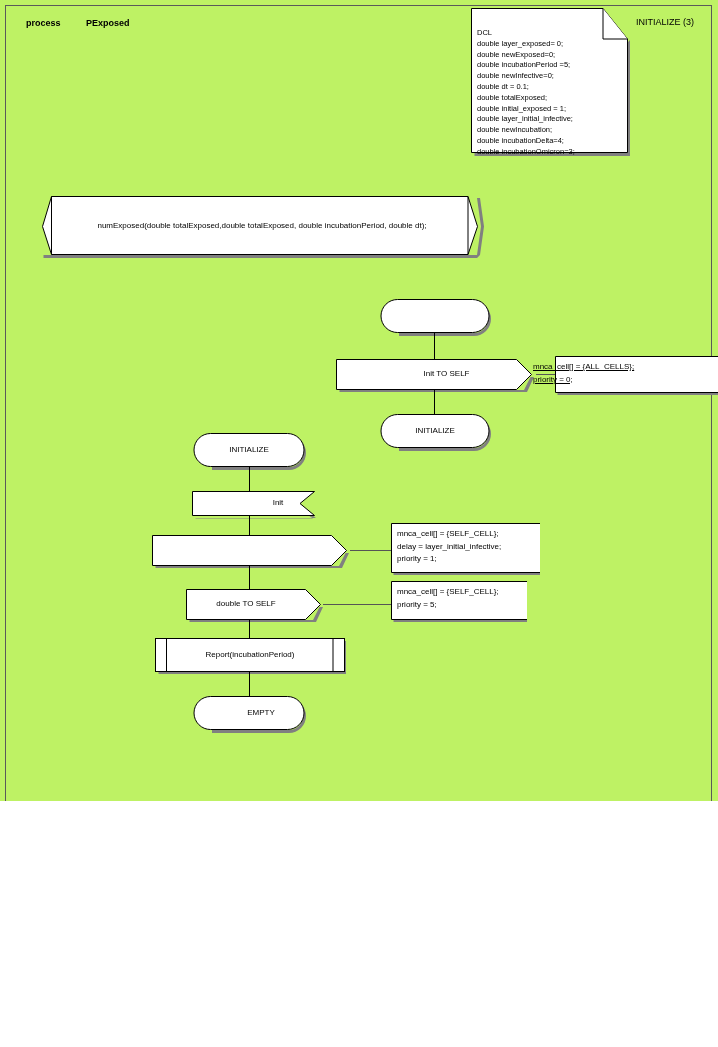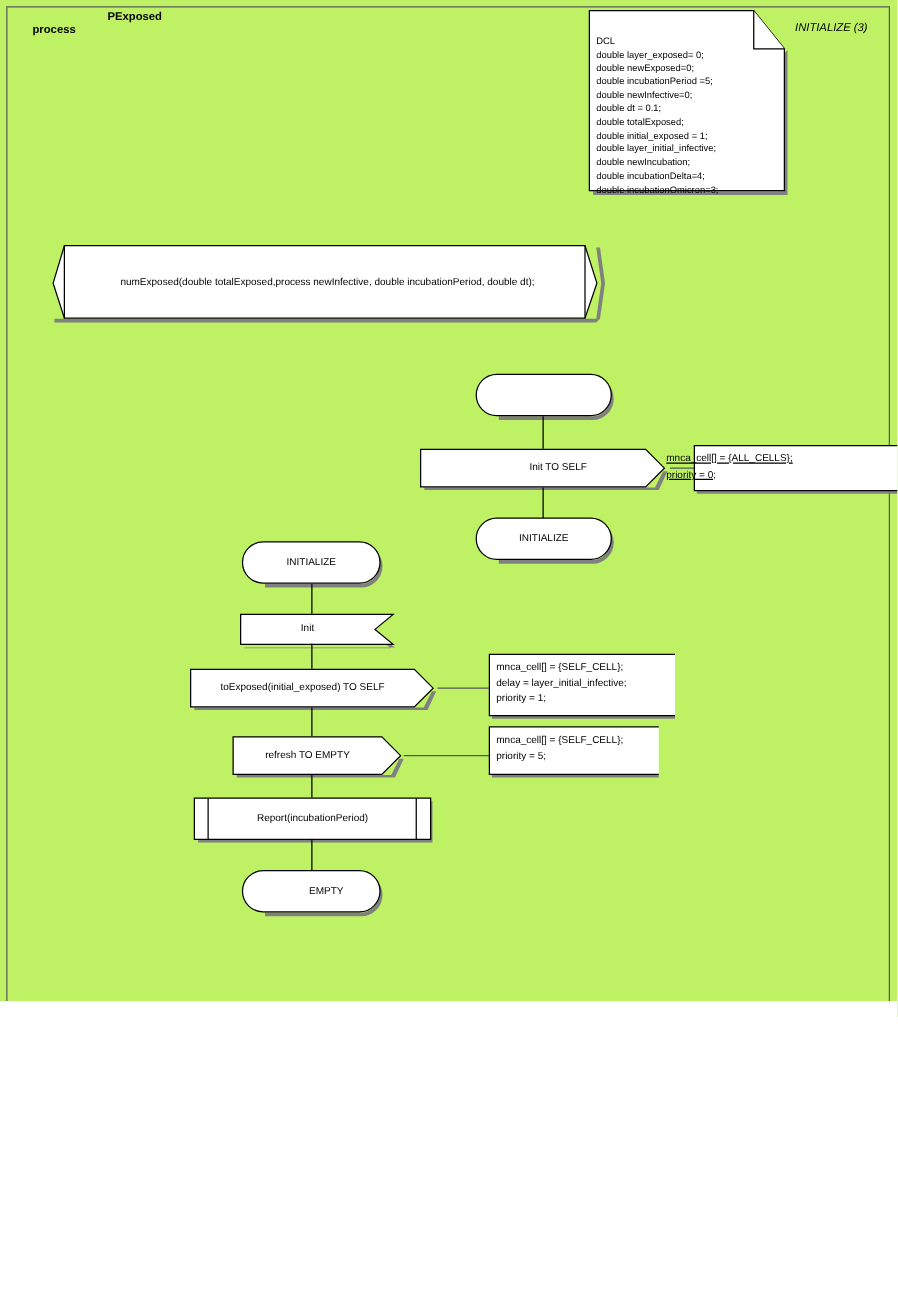--- a/index.html
+++ b/index.html
@@ -29,29 +29,28 @@
   }
   
   .hdr {
     position: absolute;
     font-size: 9px;
     font-weight: bold;
     color: #000;
     white-space: nowrap;
   }
   .hdr-process { left: 26px; top: 18px; }
-  .hdr-name    { left: 86px; top: 8px; }
+  .hdr-name    { left: 86px; top: 18px; }
   .hdr-init {
     position: absolute;
     left: 636px;
     top: 17px;
     font-size: 9px;
     color: #000;
     white-space: nowrap;
-    font-style: italic;
   }
   
   .shape {
     position: absolute;
   }
   .shape svg { display: block; overflow: visible; }
   .shape svg .outline {
     fill: #ffffff;
     stroke: #000000;
     stroke-width: 1;
@@ -136,21 +135,21 @@
 double incubationOmicron=3;</div>
 
   <div class="shape" style="left:40px; top:196px;">
     <svg width="444" height="62" viewBox="0 0 444 62">
       <path class="shadow" d="M3.5,59 L437,59 L441,30.5 L437,2 L440,2 L444,30.5 L440,59 L437,62 L3.5,62 Z"></path>
       <path class="outline" d="M11.5,0.5 L428,0.5 L437.5,30.5 L428,58.5 L11.5,58.5 L2.5,30.5 Z"></path>
       <line class="outline" x1="11.5" y1="0.5" x2="11.5" y2="58.5"></line>
       <line class="outline" x1="428" y1="0.5" x2="428" y2="58.5"></line>
     </svg>
   </div>
-  <div class="lbl lbl-center" style="left:52px; top:196px; width:420px; height:60px;">numExposed(double totalExposed,process newInfective, double incubationPeriod, double dt);</div>
+  <div class="lbl lbl-center" style="left:52px; top:196px; width:420px; height:60px;">numExposed(double totalExposed,double totalExposed, double incubationPeriod, double dt);</div>
 
   <div class="shape" style="left:379px; top:299px;">
     <svg width="116" height="40" viewBox="0 0 116 40">
       <path class="shadow" d="M20,37 L95,37 A17,17 0 0 0 95,3 L95,6 A14,14 0 0 1 95,34 L20,34 Z"></path>
       <path class="outline" d="M18.5,0.5 L93.5,0.5 A16.5,16.5 0 0 1 93.5,33.5 L18.5,33.5 A16.5,16.5 0 0 1 18.5,0.5 Z"></path>
     </svg>
   </div>
   <div class="lbl lbl-center" style="left:379px; top:299px; width:112px; height:34px;"></div>
 
   <div class="vline" style="left:434px; top:333px; height:26px;"></div>
@@ -192,52 +191,51 @@
   <div class="lbl lbl-center" style="left:192px; top:433px; width:114px; height:34px;">INITIALIZE</div>
 
   <div class="vline" style="left:249px; top:467px; height:24px;"></div>
 
   <div class="shape" style="left:192px; top:491px;">
     <svg width="126" height="30" viewBox="0 0 126 30">
       <path class="shadow" d="M3.5,27 L124,27 L110,17 L110,20 L121,27.5 L3.5,27.5 Z"></path>
       <path class="outline" d="M0.5,0.5 L122.5,0.5 L108,12.5 L122.5,24.5 L0.5,24.5 Z"></path>
     </svg>
   </div>
-  <div class="lbl lbl-center" style="left:192px; top:491px; width:108px; height:25px;">Init</div>
+  <div class="lbl lbl-center" style="left:192px; top:491px; width:108px; height:25px;padding-left:32px;">Init</div>
 
   <div class="vline" style="left:249px; top:515px; height:20px;"></div>
 
   <div class="shape" style="left:152px; top:535px;">
     <svg width="200" height="36" viewBox="0 0 200 36">
       <path class="shadow" d="M3.5,33 L190,33 L197,18 L193.5,18 L187,31 L3.5,31 Z"></path>
       <path class="outline" d="M0.5,0.5 L179.5,0.5 L194.5,15.5 L179.5,30.5 L0.5,30.5 Z"></path>
     </svg>
   </div>
-  <div class="lbl lbl-center" style="left:152px; top:535px; width:180px; height:31px;">toExposed(initial_exposed) TO SELF</div>
 
   <div class="hline" style="left:350px; top:550px; width:42px;"></div>
   <div class="shape" style="left:390px; top:523px;">
     <svg width="150" height="53" viewBox="0 0 150 53">
       <path class="shadow" d="M3.5,49.5 L150,49.5 L150,52 L3.5,52 Z"></path>
       <path class="outline" d="M150,0.5 L1.5,0.5 L1.5,49.5 L150,49.5" fill="none"></path>
     </svg>
   </div>
   <div class="cmt-text" style="left:397px; top:528px;">mnca_cell[] = {SELF_CELL};
 delay = layer_initial_infective;
 priority = 1;</div>
 
   <div class="vline" style="left:249px; top:566px; height:23px;"></div>
 
   <div class="shape" style="left:186px; top:589px;">
     <svg width="140" height="36" viewBox="0 0 140 36">
       <path class="shadow" d="M3.5,33 L130,33 L137,18 L133.5,18 L127,31 L3.5,31 Z"></path>
       <path class="outline" d="M0.5,0.5 L119.5,0.5 L134.5,15.5 L119.5,30.5 L0.5,30.5 Z"></path>
     </svg>
   </div>
-  <div class="lbl lbl-center" style="left:186px; top:589px; width:120px; height:31px;">refresh TO EMPTY</div>
+  <div class="lbl lbl-center" style="left:186px; top:589px; width:120px; height:31px;">double TO SELF</div>
 
   <div class="hline" style="left:323px; top:604px; width:69px;"></div>
   <div class="shape" style="left:390px; top:581px;">
     <svg width="137" height="43" viewBox="0 0 137 43">
       <path class="shadow" d="M3.5,38.5 L137,38.5 L137,41 L3.5,41 Z"></path>
       <path class="outline" d="M137,0.5 L1.5,0.5 L1.5,38.5 L137,38.5" fill="none"></path>
     </svg>
   </div>
   <div class="cmt-text" style="left:397px; top:586px;">mnca_cell[] = {SELF_CELL};
 priority = 5;</div>

